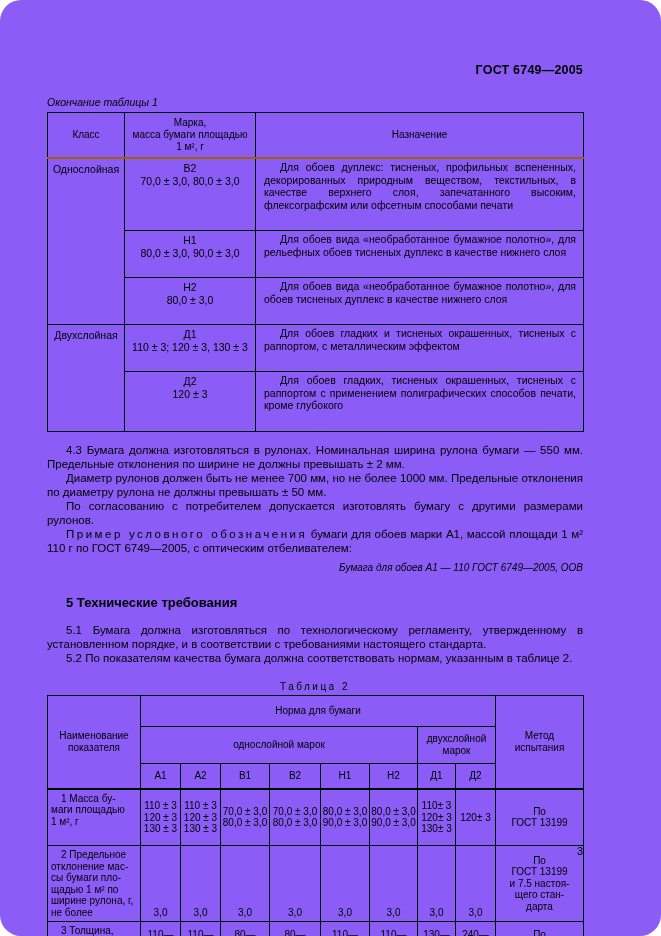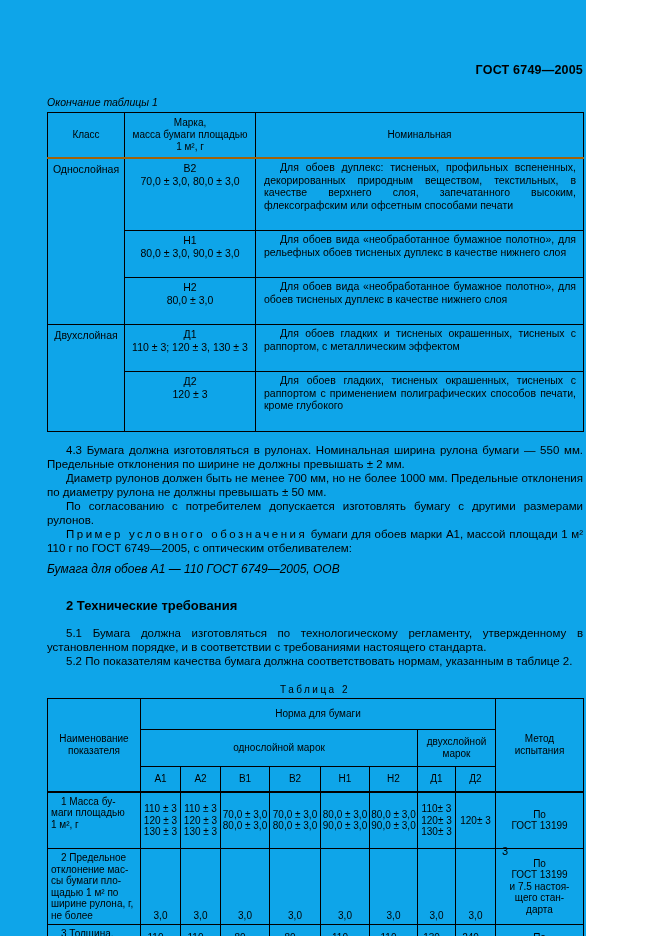--- a/index.html
+++ b/index.html
@@ -1,18 +1,18 @@
 <!DOCTYPE html>
 <html><head>
 <meta charset="utf-8">
 <style>
   html,body { margin:0; padding:0; }
   .page {
-    position:relative; width:586px; height:936px; background:#0ea5e9;
-    font-family:"Liberation Sans", sans-serif; color:#000; overflow:hidden;
+    position:relative; width:661px; height:936px; background:#8b5cf6;
+    font-family:"Liberation Sans", sans-serif; color:#000; overflow:hidden;border-radius:21px;
   }
   .content { position:absolute; left:47px; top:0; width:536px; }
 
   .gost-header { margin-top:63px; text-align:right; font-weight:bold; font-size:12.5px; letter-spacing:0.2px; }
 
   .t1-caption { margin-top:19px; font-style:italic; font-size:10.5px; }
 
   table { border-collapse:collapse; table-layout:fixed; width:536px; }
   th, td { border:1px solid #000; }
   .ml  { white-space:pre-line; }
@@ -27,21 +27,21 @@
   }
   #t1 td.cls  { text-align:center; vertical-align:top; padding:4px 1px; font-size:10.5px; }
   #t1 td.mark { text-align:center; vertical-align:top; padding:3px 1px; }
   #t1 .mass   { white-space:nowrap; }
   #t1 td.purpose { text-align:justify; vertical-align:top; padding:2px 7px 19px 8px; text-indent:16px; }
 
   
   .p { font-size:11.5px; line-height:14px; text-align:justify; text-indent:19px; margin:0; }
   .p-first { margin-top:11px; }
   .sp { letter-spacing:2.5px; }
-  .example { margin-top:7px; margin-bottom:2px; text-align:left; font-style:italic; font-size:12px; }
+  .example { margin-top:7px; margin-bottom:2px; text-align:right; font-style:italic; font-size:10px; }
   .h5 { margin:22px 0 13px; padding-left:19px; font-size:13px; font-weight:bold; }
   .t2-caption { margin-top:16px; font-size:10px; letter-spacing:2.5px;text-align:center; }
 
   
   #t2 { margin-top:3px; font-size:10px; line-height:11.5px; }
   #t2 th { font-weight:normal; font-size:10px; text-align:center; vertical-align:middle; padding:2px 1px; }
   #t2 tr.hr1 th { height:26px; }
   #t2 tr.hr2 th { height:32px; }
   #t2 tr.hr3 th { height:20px; }
   #t2 tr.hr3 th, #t2 th.deep { border-bottom:2px solid #000; }
@@ -70,21 +70,21 @@
           <col style="width:77px">
           <col style="width:131px">
           <col style="width:328px">
         </colgroup>
       <thead>
         <tr>
           <th>Класс</th>
           <th class="ml">Марка,
 масса бумаги площадью
 1 м², г</th>
-          <th>Номинальная</th>
+          <th>Назначение</th>
         </tr>
       </thead>
       <tbody>
         <tr>
           <td class="cls" rowspan="3">Однослойная</td>
           <td class="mark">
             <div>В2</div>
             <div class="mass">70,0 ± 3,0, 80,0 ± 3,0</div>
           </td>
           <td class="purpose">Для обоев дуплекс: тисненых, профильных вспененных, декорированных природным веществом, текстильных, в качестве верхнего слоя, запечатанного высоким, флексографским или офсетным способами печати</td>
@@ -120,21 +120,21 @@
         </tr>
       </tbody>
     </table>
 
     <p class="p p-first">4.3 Бумага должна изготовляться в рулонах. Номинальная ширина рулона бумаги — 550 мм. Предельные отклонения по ширине не должны превышать ± 2 мм.</p>
     <p class="p">Диаметр рулонов должен быть не менее 700 мм, но не более 1000 мм. Предельные отклонения по диаметру рулона не должны превышать ± 50 мм.</p>
     <p class="p">По согласованию с потребителем допускается изготовлять бумагу с другими размерами рулонов.</p>
     <p class="p"><span class="sp">Пример условного обозначения</span> <span>бумаги для обоев марки А1, массой площади 1 м² 110 г по ГОСТ 6749—2005, с оптическим отбеливателем:</span></p>
     <p class="example">Бумага для обоев А1 — 110 ГОСТ 6749—2005, ООВ</p>
 
-    <div class="h5">2  Технические требования</div>
+    <div class="h5">5  Технические требования</div>
 
     <p class="p">5.1 Бумага должна изготовляться по технологическому регламенту, утвержденному в установленном порядке, и в соответствии с требованиями настоящего стандарта.</p>
     <p class="p">5.2 По показателям качества бумага должна соответствовать нормам, указанным в таблице 2.</p>
 
     <div class="t2-caption">Таблица 2</div>
 
     <table id="t2">
       <colgroup>
         <col style="width:93px">
           <col style="width:40px">

